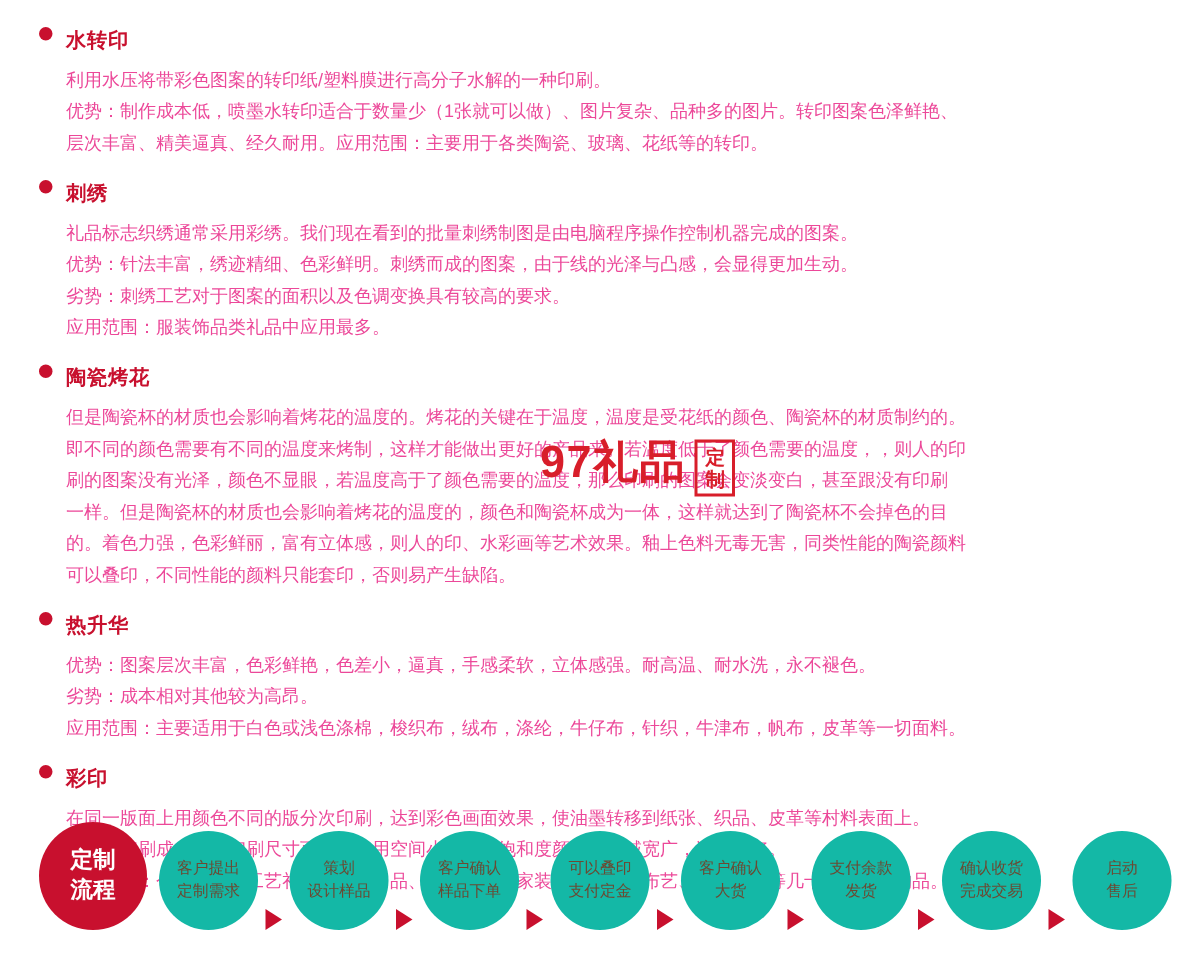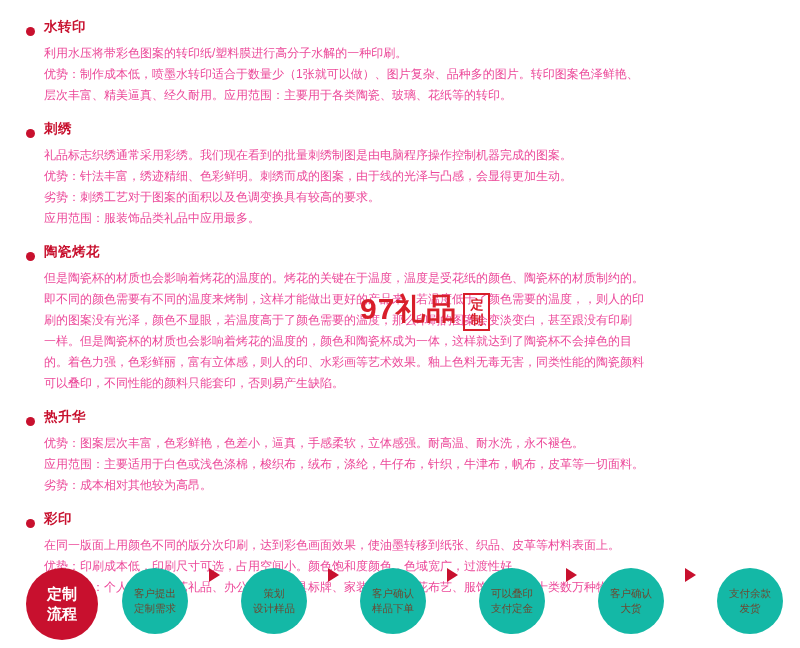--- a/index.html
+++ b/index.html
@@ -22,21 +22,21 @@
     padding: 0;
     box-sizing: border-box;
   }
   .section {
     position: relative;
     padding: 0 26px 0 26px;
     margin-bottom: 14px;
   }
   .sec-head {
     display: flex;
-    align-items: flex-end;
+    align-items: flex-start;
     margin-bottom: 7px;
   }
   .bullet {
     width: 9px;
     height: 9px;
     border-radius: 50%;
     background: #c8102e;
     margin-right: 9px;
     flex: 0 0 auto;
   }
@@ -83,26 +83,25 @@
     font-weight: bold;
     line-height: 15px;
     padding: 2px 3px;
     width: 17px;
     text-align: center;
   }
   
   .flow {
     position: absolute;
     left: 26px;
-    top: 568px;
+    top: 540px;
     width: 750px;
     height: 80px;
     display: flex;
-    align-items: flex-start;
-    gap: 16px;
+    align-items: flex-end;
   }
   .flow-badge {
     width: 72px;
     height: 72px;
     border-radius: 50%;
     background: #c8102e;
     color: #ffffff;
     font-size: 15px;
     font-weight: bold;
     display: flex;
@@ -183,22 +182,22 @@
     </div>
   </div>
 
   <div class="section">
     <div class="sec-head">
       <span class="bullet"></span>
       <span class="sec-title">热升华</span>
     </div>
     <div class="sec-body">
       <div class="line">优势：图案层次丰富，色彩鲜艳，色差小，逼真，手感柔软，立体感强。耐高温、耐水洗，永不褪色。</div>
+      <div class="line">劣势：成本相对其他较为高昂。</div>
       <div class="line">应用范围：主要适用于白色或浅色涤棉，梭织布，绒布，涤纶，牛仔布，针织，牛津布，帆布，皮革等一切面料。</div>
-      <div class="line">劣势：成本相对其他较为高昂。</div>
     </div>
   </div>
 
   <div class="section">
     <div class="sec-head">
       <span class="bullet"></span>
       <span class="sec-title">彩印</span>
     </div>
     <div class="sec-body">
       <div class="line">在同一版面上用颜色不同的版分次印刷，达到彩色画面效果，使油墨转移到纸张、织品、皮革等村料表面上。</div>

